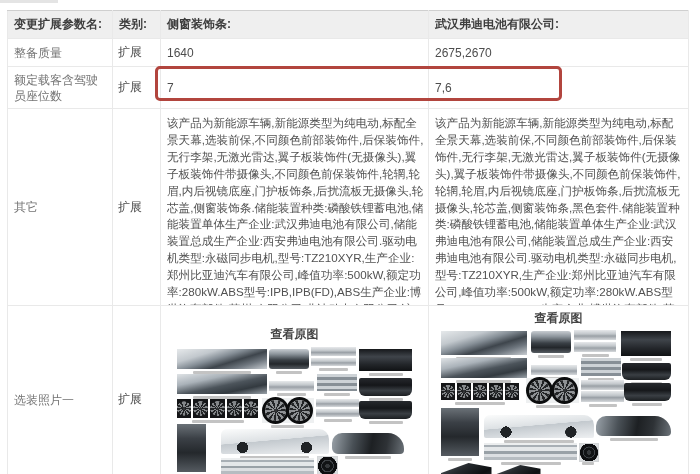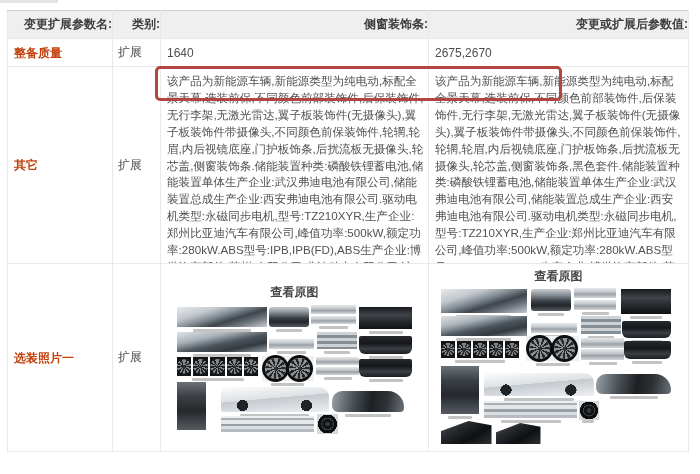--- a/index.html
+++ b/index.html
@@ -10,23 +10,23 @@
   }
   .top-smudge { position:absolute; left:0; top:0; width:58px; height:3px; background:#e4e4e4; }
 
   table.params-table {
     position:absolute; left:7px; top:10px; width:681px;
     border-collapse:collapse; table-layout:fixed;
   }
   .params-table th, .params-table td { border:1px solid #e9e9e9; font-size:12px; }
   .params-table thead th {
     background:#efefef; height:27px; font-weight:bold; color:#3d3d3d;
-    text-align:right; padding:0 0 0 6px; border-top:1px solid #cfcfcf;
-  }
-  td.name { padding:2px 4px 2px 6px; color:#c2410c; line-height:16px; vertical-align:middle;font-weight:bold; }
+    text-align:left; padding:0 0 0 6px; border-top:1px solid #cfcfcf;
+  }
+  td.name { padding:2px 4px 2px 6px; color:#737373; line-height:16px; vertical-align:middle; }
   td.cat  { padding:0 0 0 5px; vertical-align:middle; color:#4d4d4d; }
   td.val  { padding:0 0 0 6px; vertical-align:middle; color:#4d4d4d; }
   tr.r1 td { height:23px; }
   tr.r2 td { height:37px; }
   tr.r3 td.big { vertical-align:top; padding:0; }
   .para {
     height:190px; overflow:hidden; font-size:11.6px; line-height:16.9px;
     padding:6px 4px 0 6px; color:#515151; word-break:break-all;
   }
   tr.r4 td { height:178px; }
@@ -98,29 +98,35 @@
       <col style="width:105px">
         <col style="width:48px">
         <col style="width:268px">
         <col style="width:260px">
     </colgroup>
     <thead>
       <tr>
         <th>变更扩展参数名:</th>
         <th>类别:</th>
         <th>侧窗装饰条:</th>
-        <th>变更或扩展后参数值:</th>
+        <th>武汉弗迪电池有限公司:</th>
       </tr>
     </thead>
     <tbody>
       <tr class="r1">
         <td class="name">整备质量</td>
         <td class="cat">扩展</td>
         <td class="val">1640</td>
         <td class="val">2675,2670</td>
+      </tr>
+      <tr class="r2">
+        <td class="name">额定载客含驾驶员座位数</td>
+        <td class="cat">扩展</td>
+        <td class="val">7</td>
+        <td class="val">7,6</td>
       </tr>
       <tr class="r3">
         <td class="name">其它</td>
         <td class="cat">扩展</td>
         <td class="big">
           <div class="para">该产品为新能源车辆,新能源类型为纯电动,标配全景天幕,选装前保,不同颜色前部装饰件,后保装饰件,无行李架,无激光雷达,翼子板装饰件(无摄像头),翼子板装饰件带摄像头,不同颜色前保装饰件,轮辋,轮眉,内后视镜底座,门护板饰条,后扰流板无摄像头,轮芯盖,侧窗装饰条.储能装置种类:磷酸铁锂蓄电池,储能装置单体生产企业:武汉弗迪电池有限公司,储能装置总成生产企业:西安弗迪电池有限公司.驱动电机类型:永磁同步电机,型号:TZ210XYR,生产企业:郑州比亚迪汽车有限公司,峰值功率:500kW,额定功率:280kW.ABS型号:IPB,IPB(FD),ABS生产企业:博世汽车部件(苏州)有限公司,弗迪动力有限公司.该车配备汽车事件数据记录系统 (EDR),该车型可选装ETC车载装置.</div>
         </td>
         <td class="big">
           <div class="para">该产品为新能源车辆,新能源类型为纯电动,标配全景天幕,选装前保,不同颜色前部装饰件,后保装饰件,无行李架,无激光雷达,翼子板装饰件(无摄像头),翼子板装饰件带摄像头,不同颜色前保装饰件,轮辋,轮眉,内后视镜底座,门护板饰条,后扰流板无摄像头,轮芯盖,侧窗装饰条,黑色套件.储能装置种类:磷酸铁锂蓄电池,储能装置单体生产企业:武汉弗迪电池有限公司,储能装置总成生产企业:西安弗迪电池有限公司.驱动电机类型:永磁同步电机,型号:TZ210XYR,生产企业:郑州比亚迪汽车有限公司,峰值功率:500kW,额定功率:280kW.ABS型号:IPB,IPB(FD),ABS生产企业:博世汽车部件(苏州)有限公司,弗迪动力有限公司.该车配备汽车事件数据记录系统 (EDR),该车型可选装ETC车载装置.</div>
         </td>

